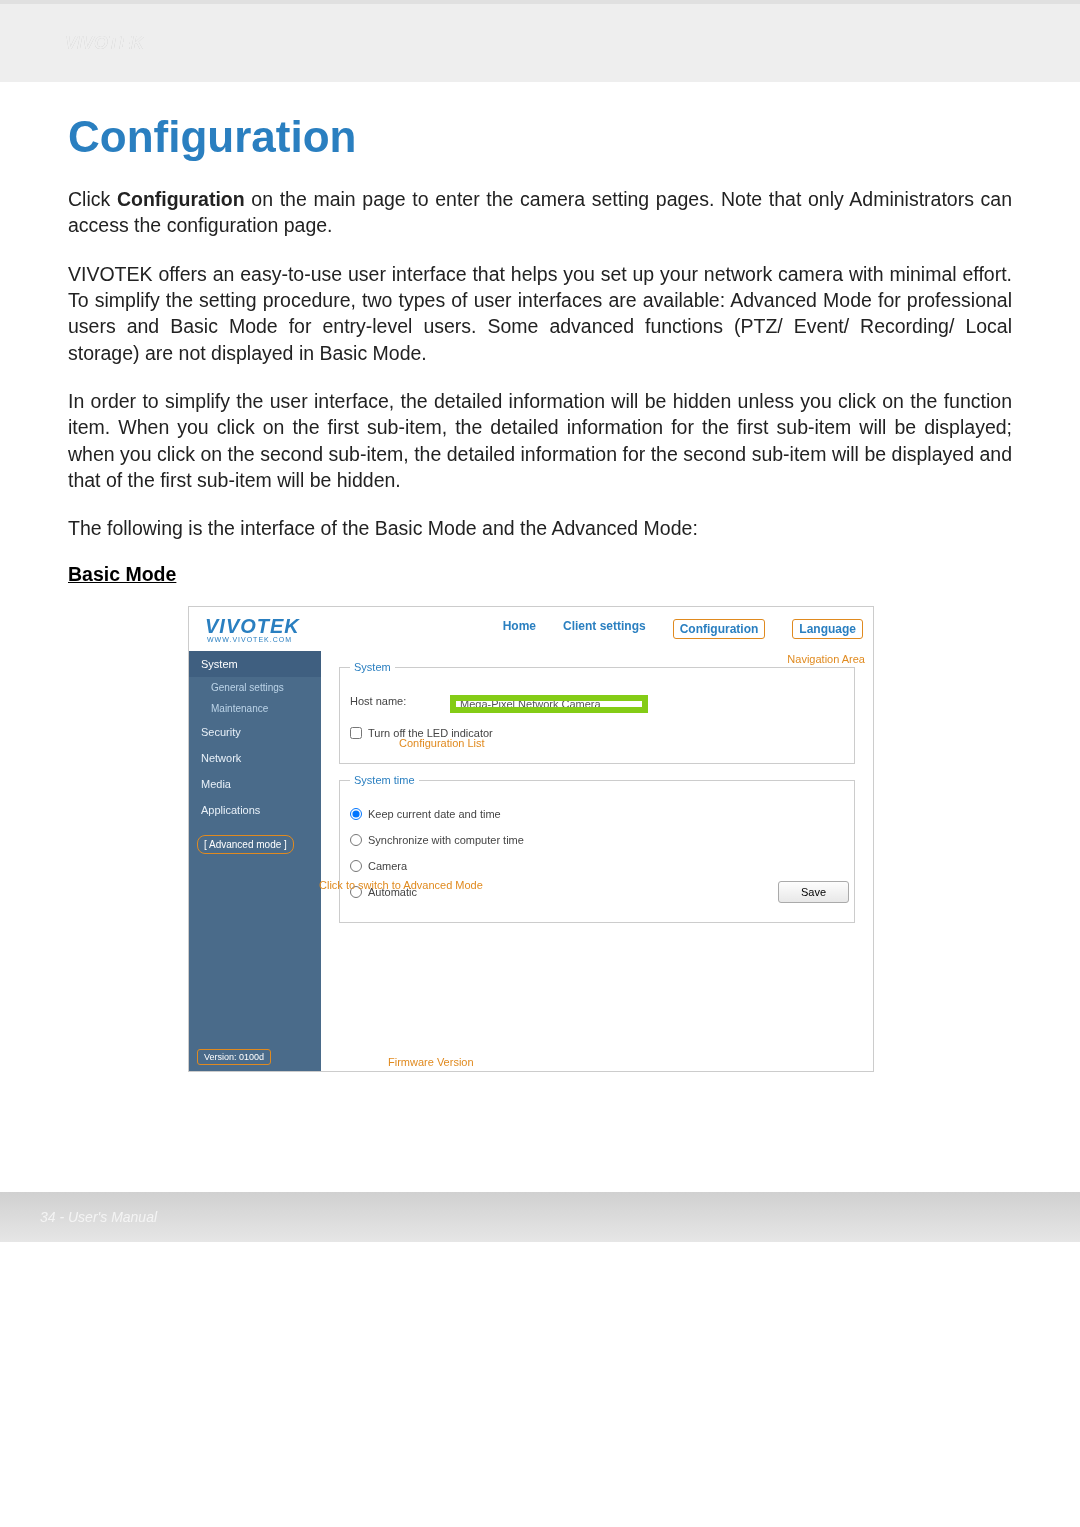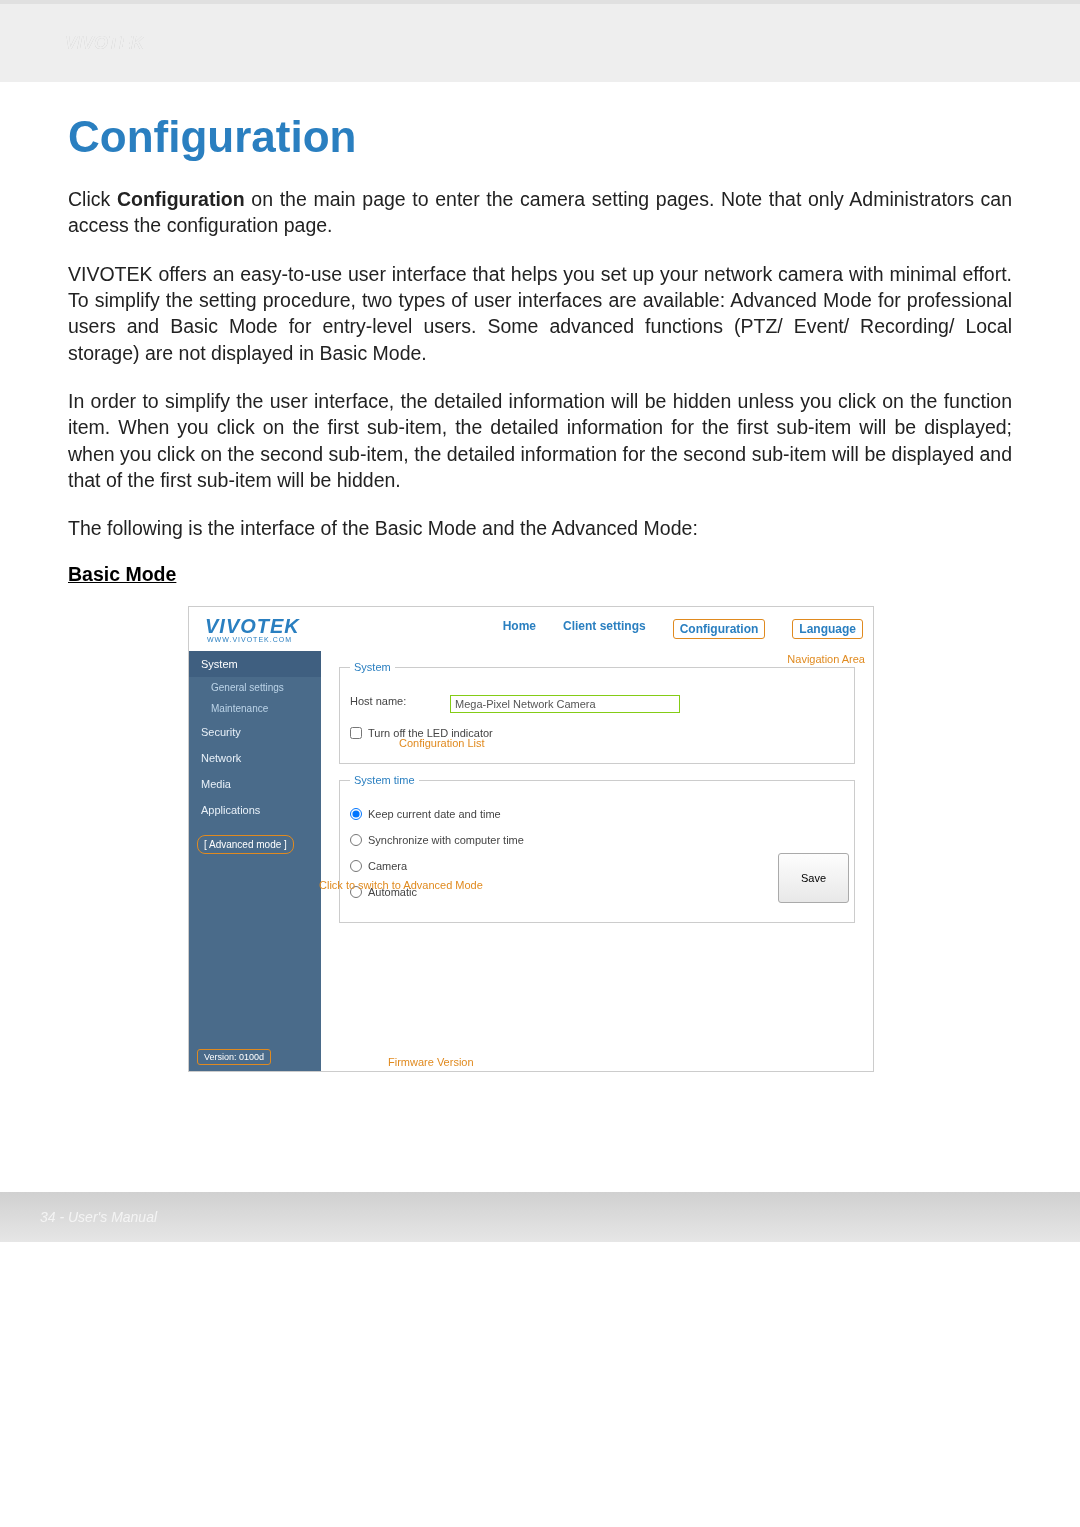--- a/index.html
+++ b/index.html
@@ -163,37 +163,37 @@
     font-size: 11px;
     padding: 0 4px;
   }
   .ui-row {
     display: flex;
     align-items: flex-start;
     margin: 14px 0;
   }
   .ui-label { width: 100px; }
   .ui-input {
-    border: 1px solid #84cc16;
+    border: 6px solid #84cc16;
     height: 18px;
-    width: 230px;
+    width: 198px;
     font-size: 11px;
     padding: 1px 4px;
     color: #555;
   }
   .ui-checkbox, .ui-radio {
     width: 12px; height: 12px; margin-right: 6px;
   }
   .ui-save {
     position: absolute;
     right: 24px;
     bottom: 168px;
     border: 1px solid #aaa;
     background: linear-gradient(#fdfdfd,#e8e8e8);
-    padding: 18px 22px;
+    padding: 4px 22px;
     font-size: 11px;
     border-radius: 3px;
   }
   .annot {
     color: #e08a1f;
     font-size: 11px;
     position: absolute;
   }
   .annot-navarea { top: 2px; right: 8px; margin-left: 24px; }
   .annot-config { top: 86px; left: 78px; }

